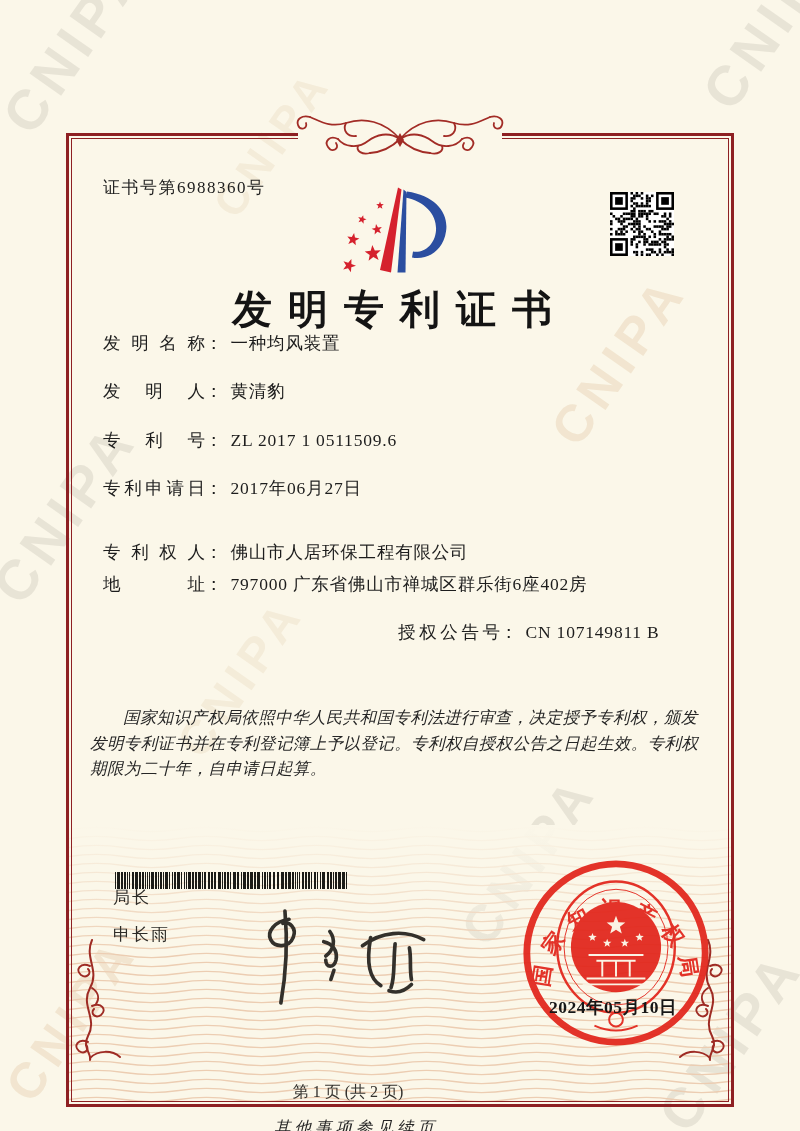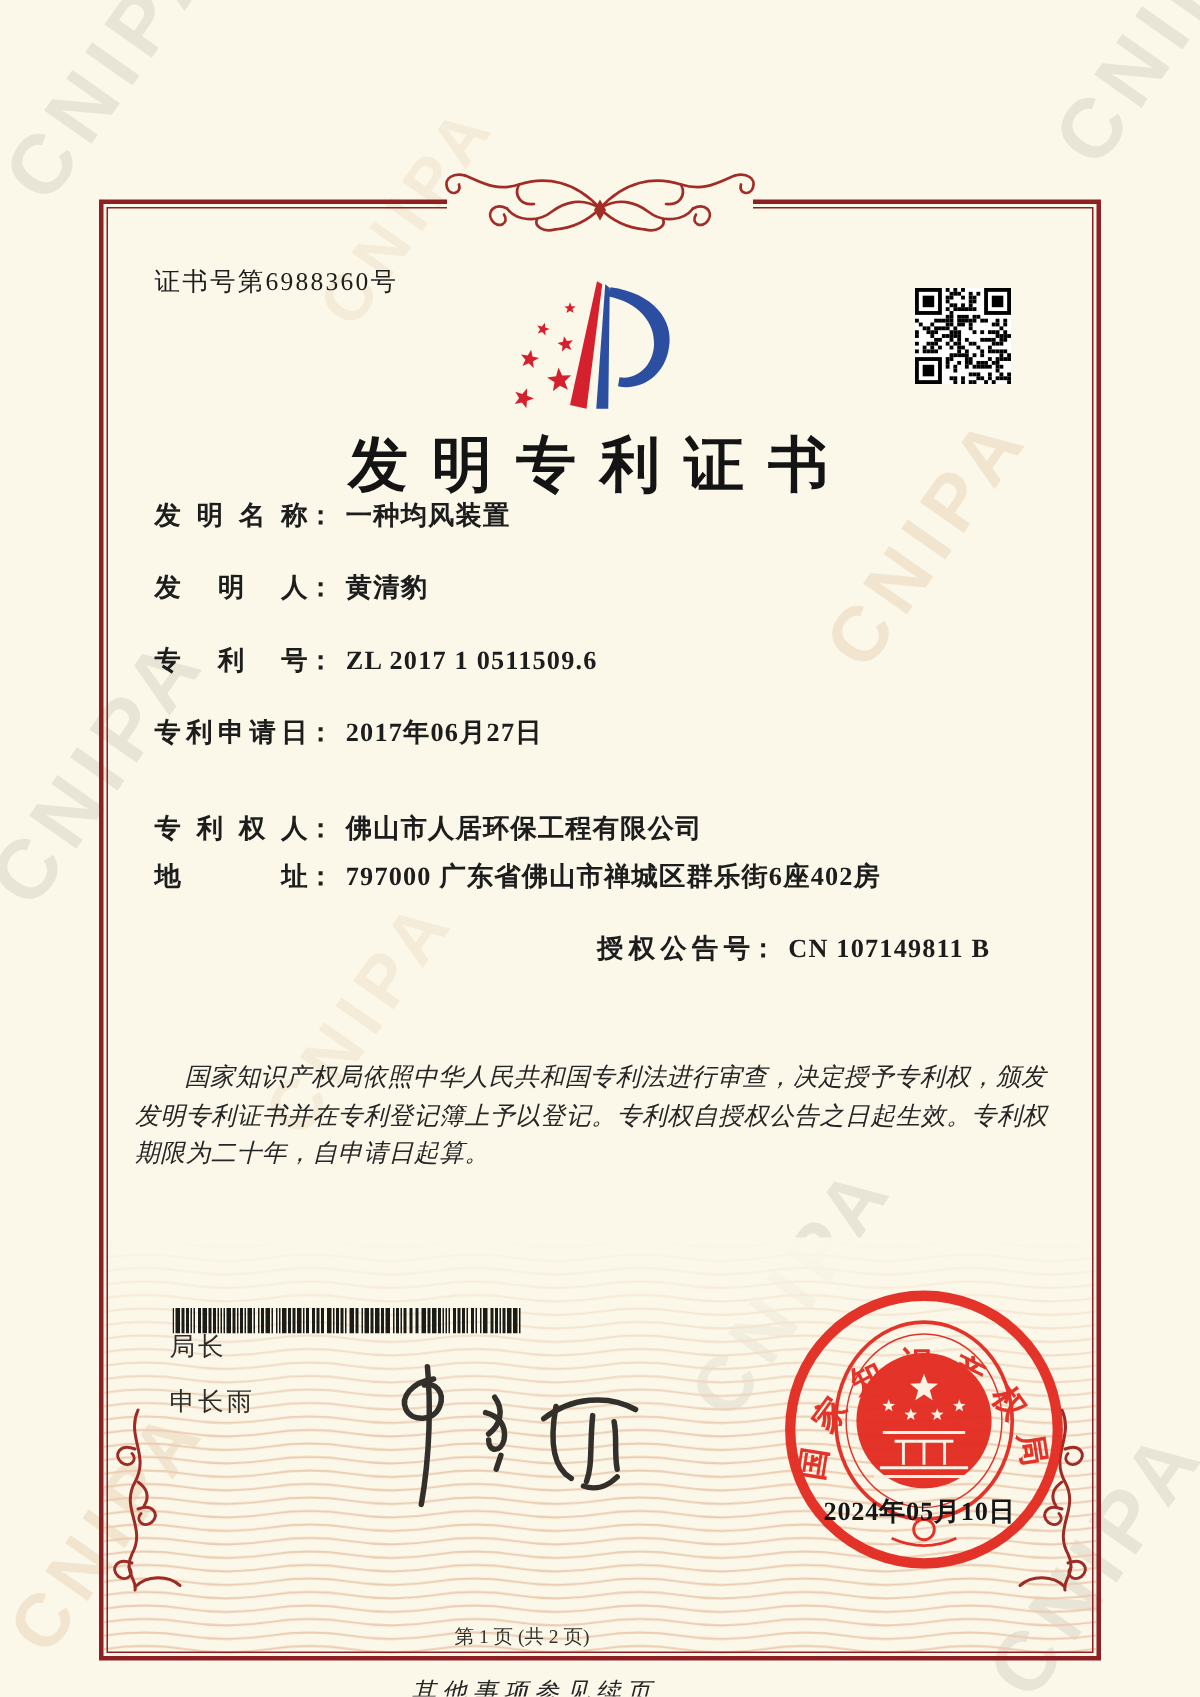--- a/index.html
+++ b/index.html
@@ -17,21 +17,21 @@
   #frame-inner{position:absolute;left:2px;top:2px;right:2px;bottom:2px;border:1px solid #8e2023;}
   #orn-patch{left:298px;top:80px;width:204px;height:18px;background:#fbf7e9;z-index:3;}
   #top-ornament{left:280px;top:62px;width:240px;height:52px;z-index:4;}
   
   #cert-no{left:103px;top:131px;font-size:17px;letter-spacing:1.5px;z-index:5;}
   #logo{left:330px;top:126px;z-index:5;}
   #qr{left:610px;top:147px;z-index:5;}
   #title{left:0;top:237px;width:800px;text-align:center;font-size:40px;font-weight:700;
          letter-spacing:16px;z-index:5;color:#141414;}
   
-  .row{position:absolute;left:103px;font-size:17.5px;z-index:5;white-space:nowrap;font-weight:bold;}
+  .row{position:absolute;left:103px;font-size:17.5px;z-index:5;white-space:nowrap;}
   .flabel{display:inline-block;width:102px;text-align:justify;text-align-last:justify;color:#1d1d1d;}
   .colon{display:inline-block;}
   .fvalue{margin-left:8px;letter-spacing:.8px;}
   .grant2{position:absolute;left:295px;top:0;}
   
   #paras{left:90px;top:660px;width:624px;z-index:5;}
   #paras p{margin:0 0 4px 0;font-size:16.5px;line-height:25.6px;font-style:italic;
            letter-spacing:.4px;text-indent:2em;color:#262626;}
   
   #waves{left:69px;top:780px;width:662px;height:278px;z-index:1;}
@@ -40,21 +40,21 @@
   
   #barcode{left:115px;top:827px;z-index:5;}
   .signer{position:absolute;left:113px;font-family:"Liberation Sans","DejaVu Sans",sans-serif;
           font-size:17px;letter-spacing:2px;color:#2e2c28;z-index:5;}
   #signature{left:232px;top:860px;z-index:5;}
   
   #seal{left:518px;top:810px;z-index:6;}
   #seal-date{left:538px;top:950px;width:150px;text-align:center;font-size:17.5px;font-weight:600;
              letter-spacing:.5px;color:#161616;z-index:7;}
   
-  #page-info{left:0;top:1037px;width:696px;text-align:center;font-size:13px;color:#33312d;z-index:5;}
+  #page-info{left:0;top:1037px;width:696px;text-align:center;font-size:16px;color:#33312d;z-index:5;}
   #footer-note{left:0;top:1072px;width:712px;text-align:center;font-size:16.5px;font-style:italic;
                letter-spacing:4px;color:#262626;z-index:5;}
   .flourish{position:absolute;z-index:4;}
 </style>
 </head>
 <body>
 
 <span class="wm wm-gray" style="left:-28px;top:10px;font-size:56px;">CNIPA</span>
 <span class="wm wm-gray" style="left:672px;top:-14px;font-size:56px;">CNIPA</span>
 <span class="wm wm-tan2" style="left:188px;top:118px;font-size:44px;">CNIPA</span>

